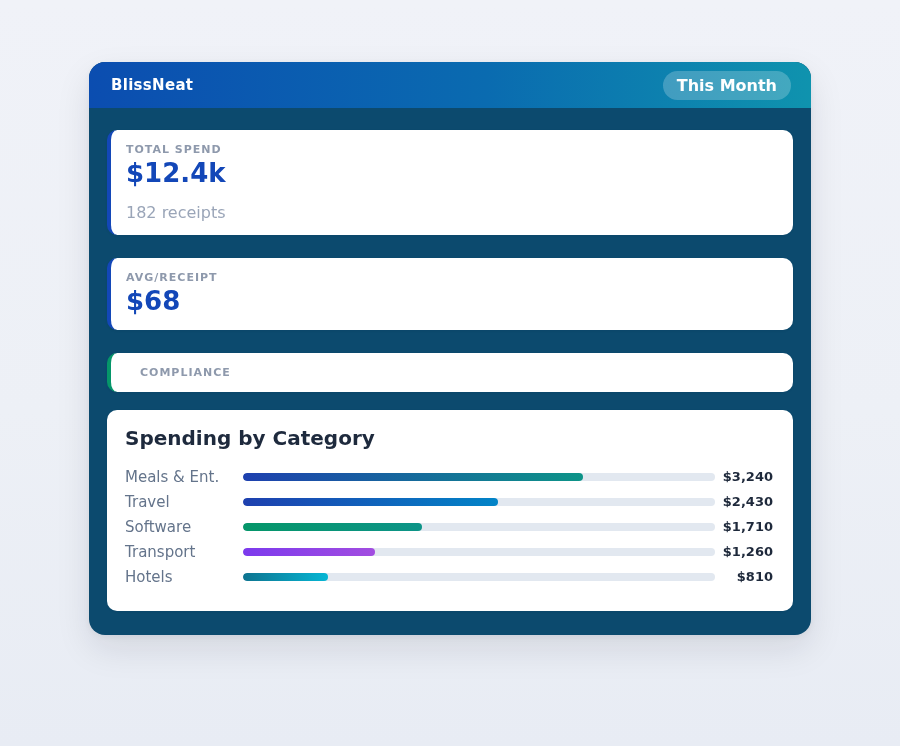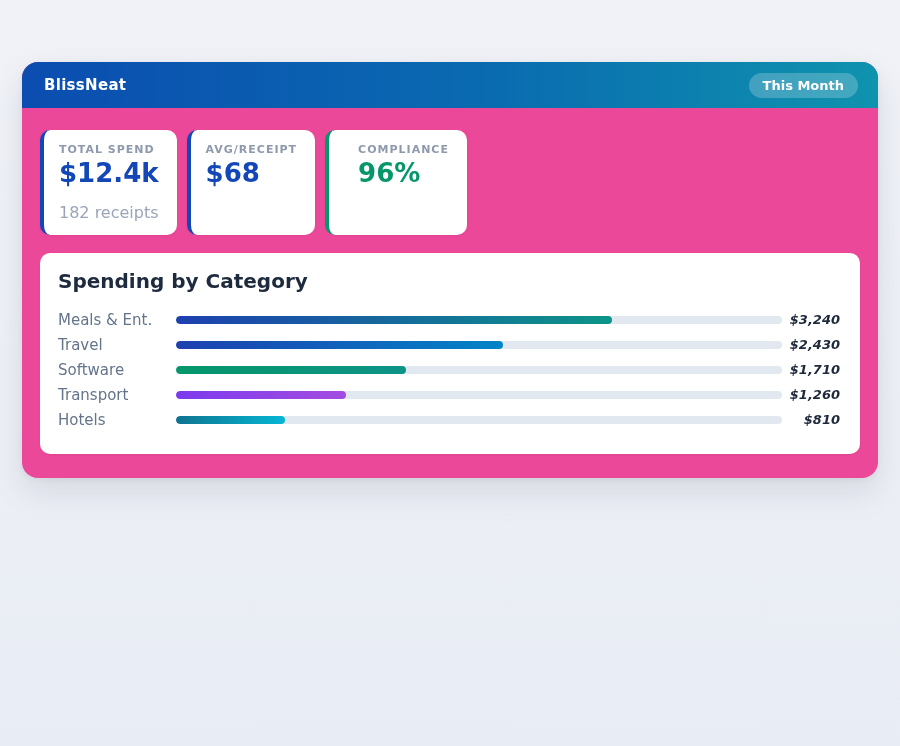--- a/index.html
+++ b/index.html
@@ -4,23 +4,23 @@
 <style>
   * { margin: 0; padding: 0; box-sizing: border-box; }
   html, body {
     width: 900px; height: 746px;
     font-family: "DejaVu Sans", "Liberation Sans", sans-serif;
     overflow: hidden;
   }
   body { background: linear-gradient(180deg, #f0f2f8 0%, #edf0f6 55%, #e8ecf4 100%); }
 
   .app-card {
-    width: 856px;
+    width: 722px;
     margin: 62px auto 0 auto;
-    background: #ec4899;
+    background: #0c4a6e;
     border-radius: 16px;
     box-shadow: 0 14px 34px rgba(15, 23, 42, 0.10), 0 2px 6px rgba(15,23,42,0.05);
     overflow: hidden;
   }
 
   
   .app-header {
     height: 46px;
     display: flex;
     align-items: center;
@@ -30,32 +30,32 @@
   }
   .app-title {
     color: #ffffff;
     font-size: 15px;
     font-weight: bold;
     letter-spacing: 0.3px;
   }
   .period-badge {
     background: rgba(255,255,255,0.22);
     color: #ffffff;
-    font-size: 13px;
+    font-size: 16px;
     font-weight: bold;
     padding: 5px 14px;
     border-radius: 999px;
     border: none;
     cursor: pointer;
     font-family: inherit;
   }
 
   
   .content { padding: 22px 18px 24px 18px; }
-  .stats { display: flex; flex-direction: row; gap: 10px; }
+  .stats { display: flex; flex-direction: column; gap: 23px; }
   .stat-card {
     background: #ffffff;
     border-radius: 10px;
     border-left: 4px solid #1347b8;
     padding: 13px 18px 13px 15px;
     box-shadow: 0 1px 3px rgba(15,23,42,0.06);
   }
   .stat-label {
     font-size: 11px;
     font-weight: bold;
@@ -111,21 +111,20 @@
   .bar-fill {
     height: 100%;
     border-radius: 999px;
   }
   .cat-value {
     flex: 0 0 58px;
     text-align: right;
     font-size: 13px;
     font-weight: bold;
     color: #1e293b;
-    font-style: italic;
   }
 </style>
 </head>
 <body>
 
 <div class="app-card">
 
   <header class="app-header">
     <span class="app-title">BlissNeat</span>
     <button class="period-badge">This Month</button>
@@ -142,21 +141,20 @@
       </div>
 
 
       <div class="stat-card" style="border-left-color: rgb(19, 71, 184);">
         <div class="stat-label">AVG/RECEIPT</div>
         <div class="stat-value" style="color: rgb(19, 71, 184);">$68</div>
       </div>
 
       <div class="stat-card" style="border-left-color: rgb(5, 150, 105); padding-left: 29px;">
         <div class="stat-label">COMPLIANCE</div>
-        <div class="stat-value" style="color: rgb(5, 150, 105);">96%</div>
       </div>
 
     </section>
 
     <section class="spend-card">
       <h2 class="spend-title">Spending by Category</h2>
 
       <div class="spend-row">
         <span class="cat-label">Meals &amp; Ent.</span>
         <span class="bar-track">

